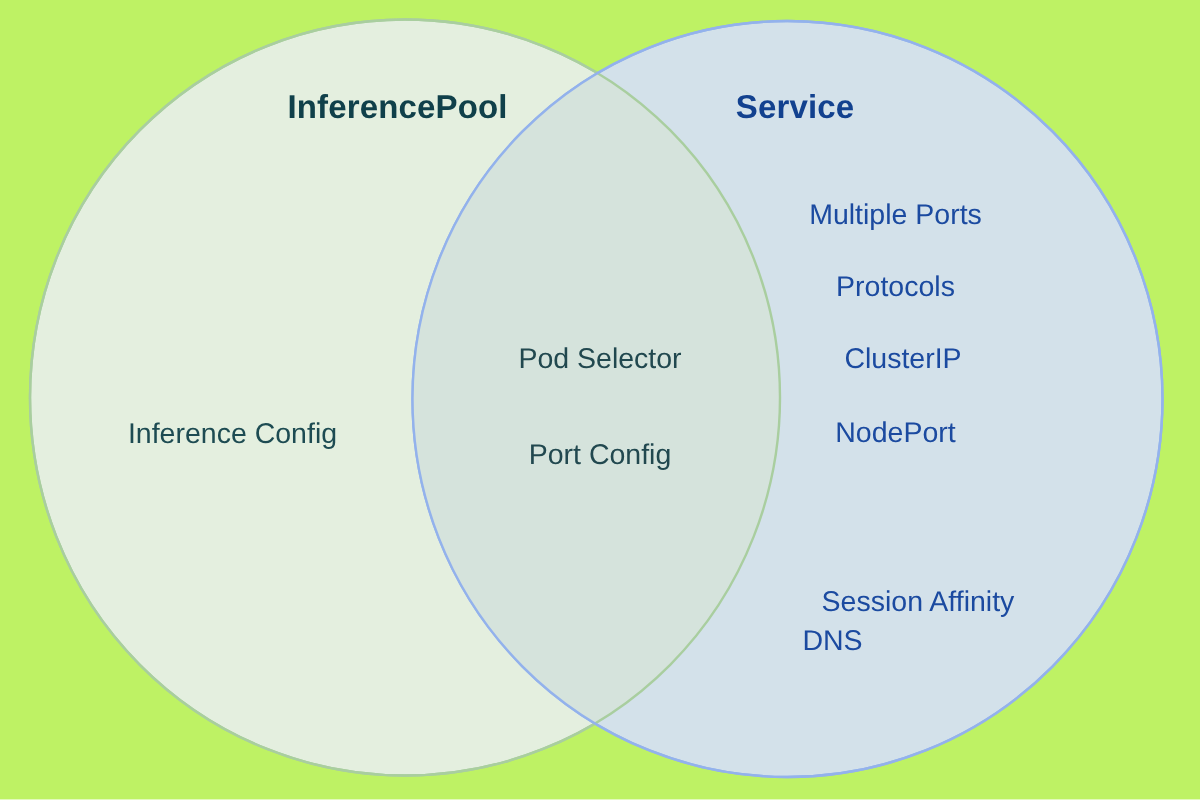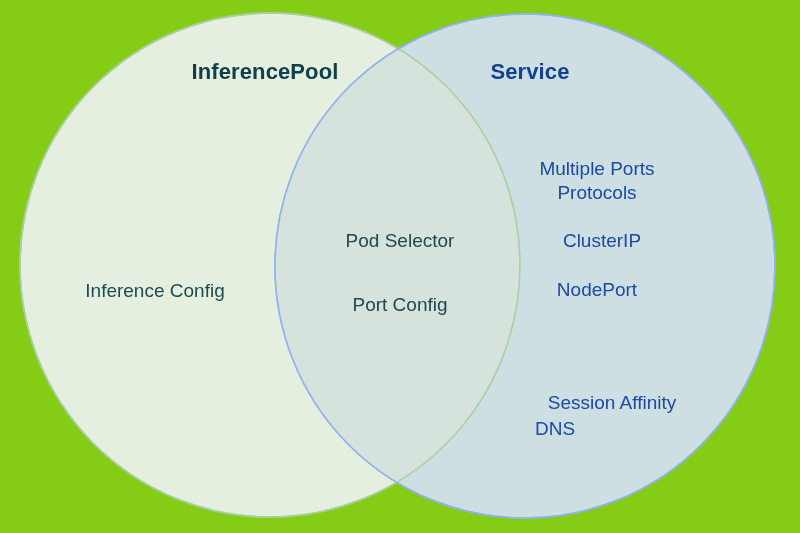--- a/index.html
+++ b/index.html
@@ -10,21 +10,21 @@
   body {
     width: 800px;
     height: 533px;
     font-family: "Liberation Sans", sans-serif;
     overflow: hidden;
   }
   #venn-stage {
     position: relative;
     width: 800px;
     height: 533px;
-    background: #84cc16;
+    background: #bef264;
   }
   #venn-svg {
     position: absolute;
     left: 0;
     top: 0;
     width: 800px;
     height: 533px;
   }
   .layer {
     position: absolute;
@@ -87,21 +87,21 @@
 
     <div class="lbl title title-right" style="left:530px; top:72px;">Service</div>
 
 
     <div class="lbl item item-center" style="left:400px; top:241px;">Pod Selector</div>
 
     <div class="lbl item item-left" style="left:155px; top:291px;">Inference Config</div>
 
     <div class="lbl item item-center" style="left:400px; top:305px;">Port Config</div>
 
-    <div class="lbl item item-right" style="left:597px; top:145px;margin-top:24px;">Multiple Ports</div>
+    <div class="lbl item item-right" style="left:597px; top:145px;">Multiple Ports</div>
 
     <div class="lbl item item-right" style="left:597px; top:193px;">Protocols</div>
 
     <div class="lbl item item-right" style="left:602px; top:241px;">ClusterIP</div>
 
     <div class="lbl item item-right" style="left:597px; top:290px;">NodePort</div>
 
 
     <div class="lbl item item-right" style="left:612px; top:386px;margin-top:17px;">Session Affinity</div>
 

